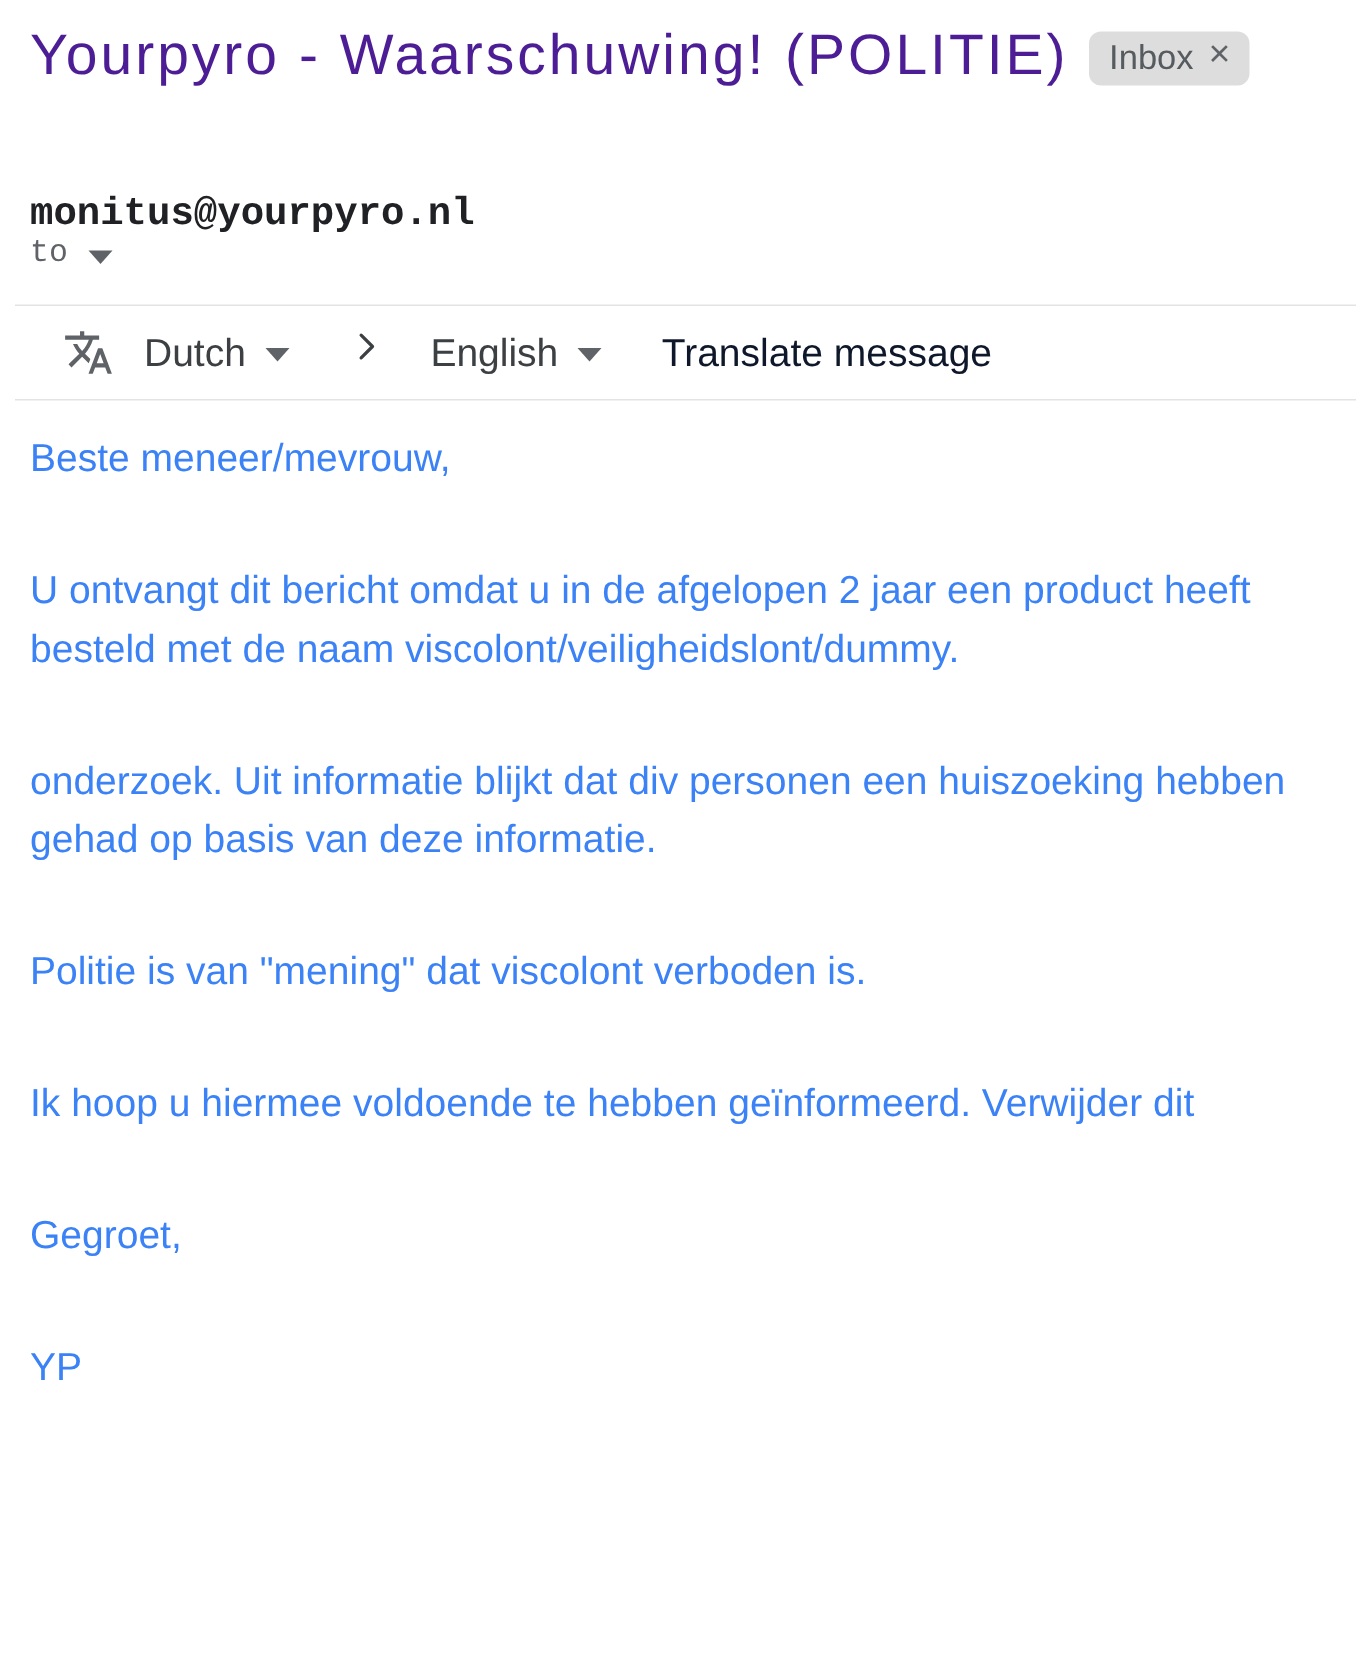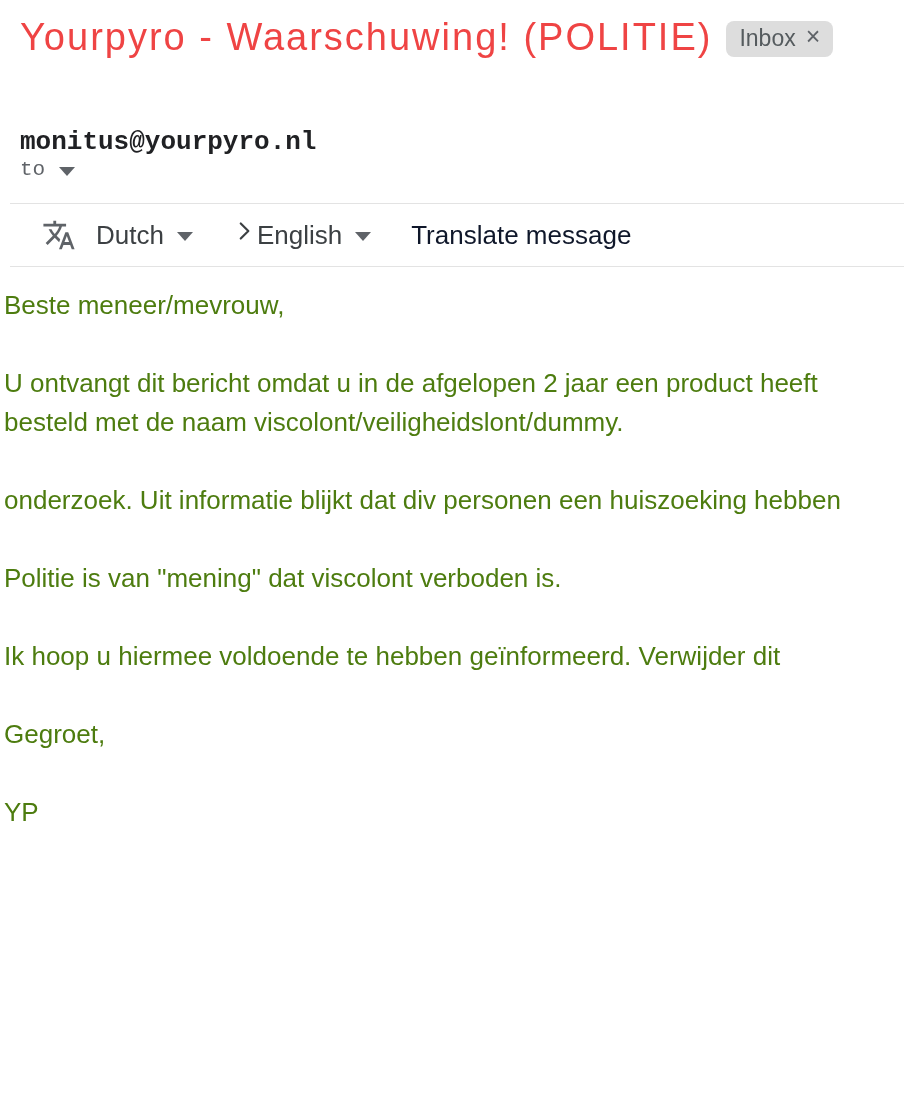--- a/index.html
+++ b/index.html
@@ -14,21 +14,21 @@
   
   .subject-row {
     display: flex;
     align-items: center;
     padding: 14px 20px 0 20px;
   }
   .subject-title {
     font-size: 38px;
     font-weight: 400;
     letter-spacing: 2px;
-    color: #ef4444;
+    color: #4c1d95;
     line-height: 46px;
     white-space: nowrap;
   }
   .chip {
     display: inline-flex;
     align-items: flex-start;
     gap: 10px;
     margin-left: 14px;
     margin-top: 4px;
     background: #dddddd;
@@ -113,37 +113,37 @@
     border-top: 9px solid #5f6368;
     margin-left: 13px;
     margin-top: 3px;
   }
   .btn-source { margin-left: 20px; }
   .chevron-wrap {
     margin-left: 38px;
     display: inline-flex;
     align-items: center;
   }
-  .btn-target { }
+  .btn-target { margin-left: 30px; }
   .translate-action {
     margin-left: 40px;
     font-size: 26px;
     color: #0f172a;
     line-height: 34px;
     cursor: pointer;
     text-decoration: none;
   }
 
   
   .email-body {
-    padding: 0 4px;
-    color: #4d7c0f;
+    padding: 0 20px;
+    color: #3b82f6;
   }
   .email-body p {
-    margin-top: 39px;
+    margin-top: 49px;
   }
   .email-body p:first-child {
     margin-top: 19px;
   }
   .email-body .line {
     display: block;
     font-size: 26px;
     line-height: 39px;
     white-space: nowrap;
   }
@@ -198,20 +198,21 @@
   <div class="email-body">
     <p>
       <span class="line">Beste meneer/mevrouw,</span>
     </p>
     <p>
       <span class="line">U ontvangt dit bericht omdat u in de afgelopen 2 jaar een product heeft</span>
       <span class="line">besteld met de naam viscolont/veiligheidslont/dummy.</span>
     </p>
     <p>
       <span class="line">onderzoek. Uit informatie blijkt dat div personen een huiszoeking hebben</span>
+      <span class="line">gehad op basis van deze informatie.</span>
     </p>
     <p>
       <span class="line">Politie is van "mening" dat viscolont verboden is.</span>
     </p>
     <p>
       <span class="line">Ik hoop u hiermee voldoende te hebben geïnformeerd. Verwijder dit</span>
     </p>
     <p>
       <span class="line">Gegroet,</span>
     </p>

